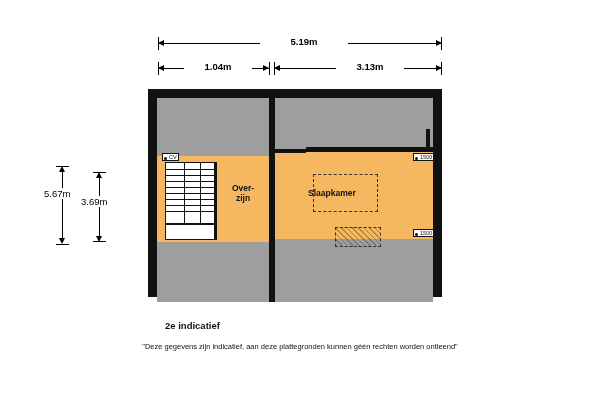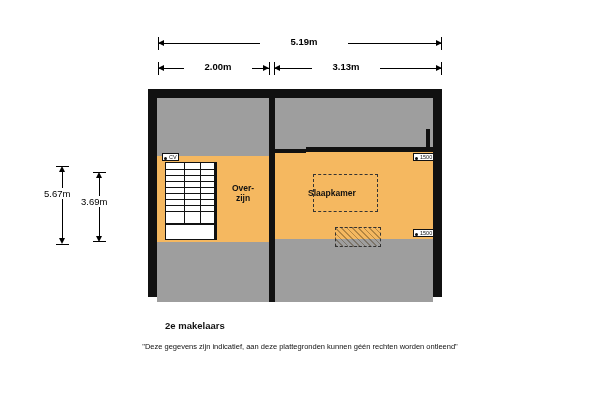--- a/index.html
+++ b/index.html
@@ -193,28 +193,28 @@
   <div class="arrowR" style="left:436px; top:40px;"></div>
   <div class="dimtick" style="left:158px; top:37px; height:13px;"></div>
   <div class="dimtick" style="left:441px; top:37px; height:13px;"></div>
   <div class="dimlabel" style="left:260px; top:36px; width:80px;">5.19m</div>
 
   <div class="dimline" style="left:158px; top:68px; width:111px;"></div>
   <div class="arrowL" style="left:158px; top:65px;"></div>
   <div class="arrowR" style="left:263px; top:65px;"></div>
   <div class="dimtick" style="left:158px; top:62px; height:13px;"></div>
   <div class="dimtick" style="left:269px; top:62px; height:13px;"></div>
-  <div class="dimlabel" style="left:184px; top:61px; width:60px;">2.00m</div>
+  <div class="dimlabel" style="left:184px; top:61px; width:60px;">1.04m</div>
 
   <div class="dimline" style="left:274px; top:68px; width:168px;"></div>
   <div class="arrowL" style="left:274px; top:65px;"></div>
   <div class="arrowR" style="left:436px; top:65px;"></div>
   <div class="dimtick" style="left:274px; top:62px; height:13px;"></div>
   <div class="dimtick" style="left:441px; top:62px; height:13px;"></div>
-  <div class="dimlabel" style="left:312px; top:61px; width:60px;">3.13m</div>
+  <div class="dimlabel" style="left:336px; top:61px; width:60px;">3.13m</div>
 
   <div class="vdimline" style="left:62px; top:172px; height:66px;"></div>
   <div class="arrowU" style="left:59px; top:166px;"></div>
   <div class="arrowD" style="left:59px; top:238px;"></div>
   <div class="vtick" style="left:56px; top:166px; width:13px;"></div>
   <div class="vtick" style="left:56px; top:244px; width:13px;"></div>
   <div class="vlabel" style="left:44px; top:188px;">5.67m</div>
 
   <div class="vdimline" style="left:99px; top:178px; height:58px;"></div>
   <div class="arrowU" style="left:96px; top:172px;"></div>
@@ -275,19 +275,19 @@
     </div>
     <div class="marker" style="left:265px; top:64px;">
       <span>1500</span>
     </div>
     <div class="marker" style="left:265px; top:140px;">
       <span>1500</span>
     </div>
 
   </div>
 
-  <div id="caption">2e makelaars</div>
+  <div id="caption">2e indicatief</div>
 
   <div id="disclaimer">
     <div>"Deze gegevens zijn indicatief, aan deze plattegronden kunnen géén rechten worden ontleend"</div>
   </div>
 
 </div>
 
 </body></html>

